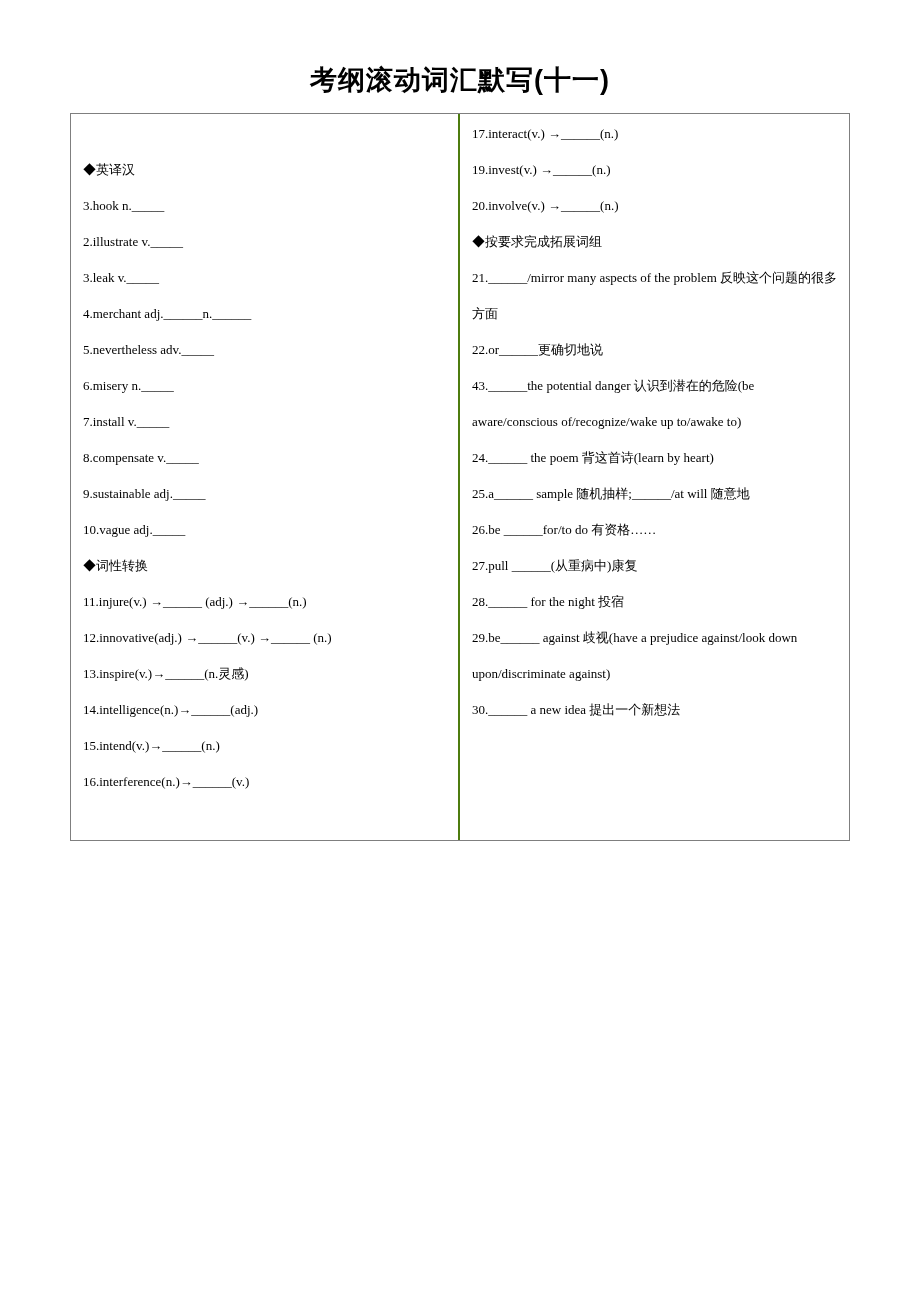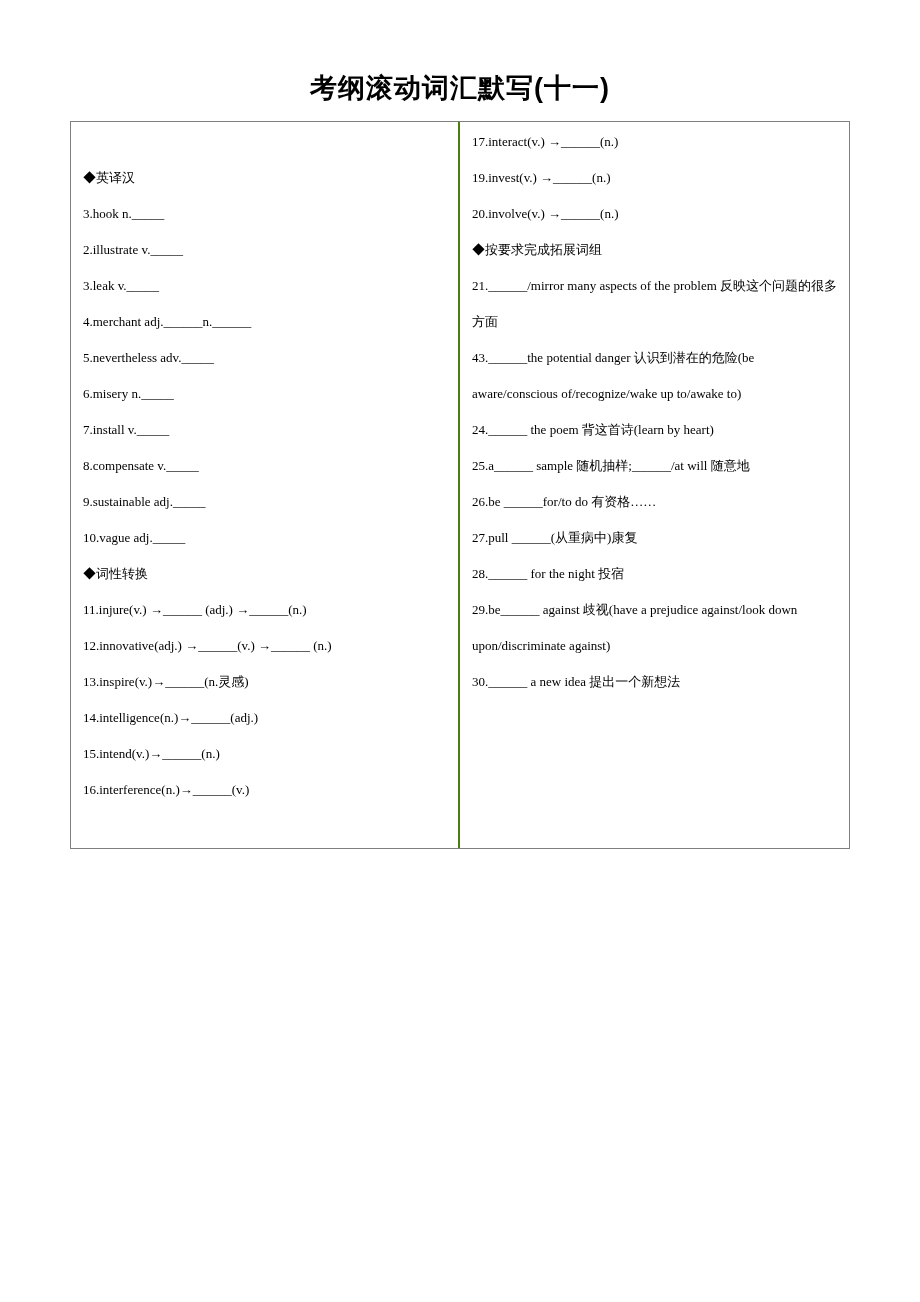--- a/index.html
+++ b/index.html
@@ -9,21 +9,21 @@
   }
   body {
     width: 920px;
     height: 1302px;
     font-family: "Liberation Serif", serif;
     color: #000000;
     position: relative;
     overflow: hidden;
   }
   .title {
-    margin: 8px;
+    margin: 0;
     padding-top: 62px;
     text-align: center;
     font-family: "Liberation Sans", "DejaVu Sans", sans-serif;
     font-weight: bold;
     font-size: 27px;
     letter-spacing: 1px;
   }
   .worksheet {
     width: 780px;
     margin: 15px auto 0 auto;
@@ -78,20 +78,21 @@
       <div class="line">15.intend(v.)→______(n.)</div>
       <div class="line">16.interference(n.)→______(v.)</div>
     </div>
 
     <div class="col col-right">
       <div class="line">17.interact(v.) →______(n.)</div>
       <div class="line">19.invest(v.) →______(n.)</div>
       <div class="line">20.involve(v.) →______(n.)</div>
       <div class="line">◆按要求完成拓展词组</div>
       <div class="line">21.______/mirror many aspects of the problem 反映这个问题的很多方面</div>
+      <div class="line">22.or______更确切地说</div>
       <div class="line">43.______the potential danger 认识到潜在的危险(be aware/conscious of/recognize/wake up to/awake to)</div>
       <div class="line">24.______ the poem 背这首诗(learn by heart)</div>
       <div class="line">25.a______ sample 随机抽样;______/at will 随意地</div>
       <div class="line">26.be ______for/to do 有资格……</div>
       <div class="line">27.pull ______(从重病中)康复</div>
       <div class="line">28.______ for the night 投宿</div>
       <div class="line">29.be______ against 歧视(have a prejudice against/look down upon/discriminate against)</div>
       <div class="line">30.______ a new idea 提出一个新想法</div>
     </div>
 

